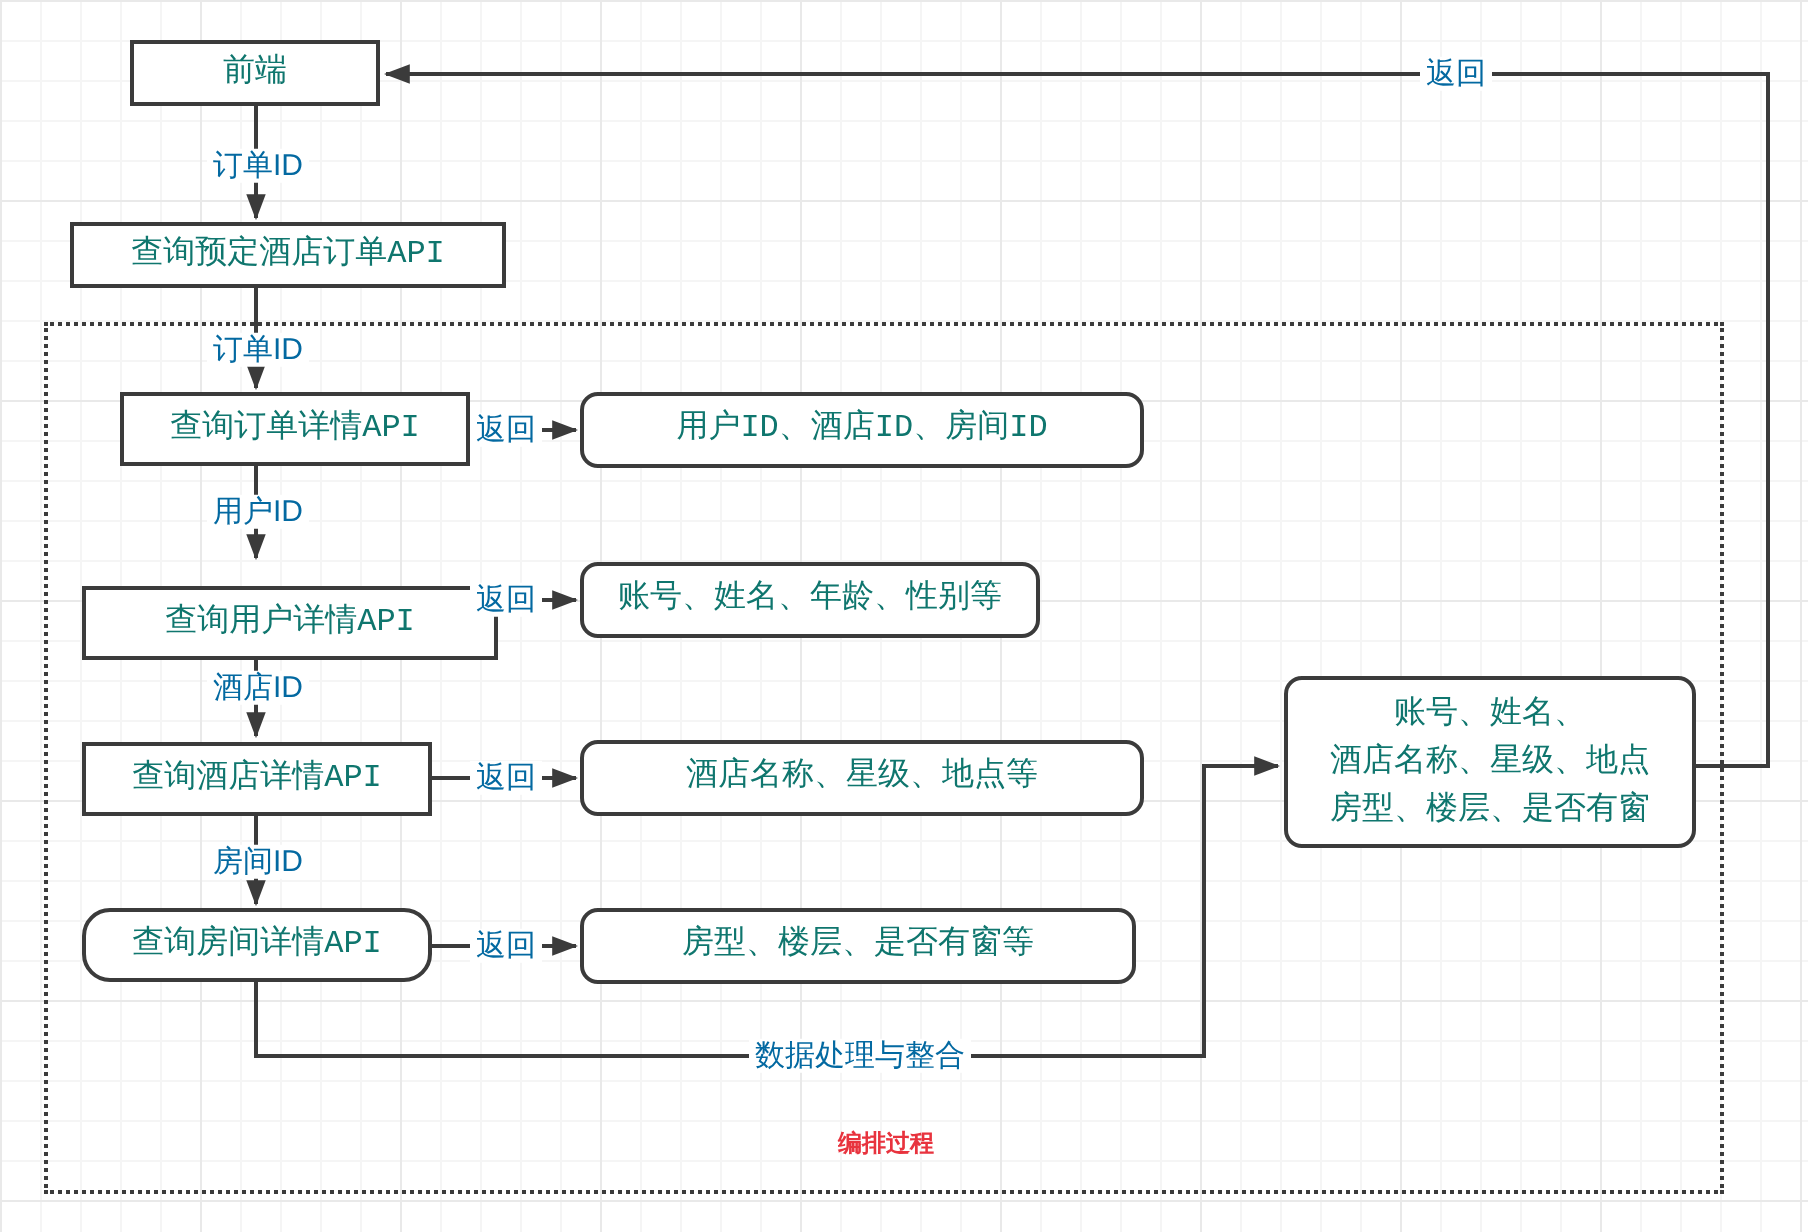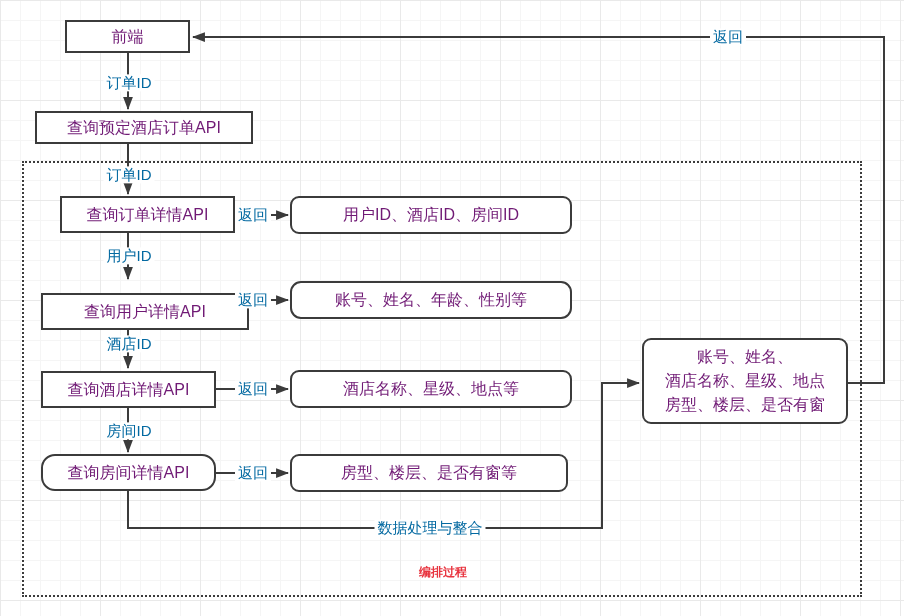--- a/index.html
+++ b/index.html
@@ -17,27 +17,28 @@
       linear-gradient(90deg, #e9e9e9 1px, transparent 1px),
       linear-gradient(#f5f5f5 1px, transparent 1px),
       linear-gradient(90deg, #f5f5f5 1px, transparent 1px);
     background-size:100px 100px,100px 100px,20px 20px,20px 20px;
   }
   .node{
     position:absolute;
     box-sizing:border-box;
     background:#ffffff;
     border:2px solid #3b3b3b;
-    color:#701a75;
+    color:#0f766e;
     display:flex;
     align-items:center;
     justify-content:center;
     font-size:16px;
     text-align:center;
     line-height:1.2;
+    font-family:Liberation Mono, monospace;
   }
   .rounded{border-radius:9px;}
   .summary{flex-direction:column;line-height:24px;}
   .dashed-container{
     position:absolute;
     box-sizing:border-box;
     border:2px dotted #3b3b3b;
     background:transparent;
   }
   .edge-label{
@@ -108,21 +109,21 @@
   <div class="node" style="left:41px;top:196px;width:175px;height:37px;margin-left:19px;">查询订单详情API</div>
 
   <div class="node" style="left:41px;top:281px;width:208px;height:37px;margin-top:12px;">查询用户详情API</div>
 
   <div class="node" style="left:41px;top:371px;width:175px;height:37px;">查询酒店详情API</div>
 
   <div class="node" style="left:41px;top:454px;width:175px;height:37px;border-radius:14px;">查询房间详情API</div>
 
   <div class="node rounded" style="left:290px;top:196px;width:282px;height:38px;">用户ID、酒店ID、房间ID</div>
 
-  <div class="node rounded" style="left:290px;top:281px;width:282px;height:38px;border-radius:11px;">账号、姓名、年龄、性别等</div>
+  <div class="node rounded" style="left:290px;top:281px;width:230px;height:38px;">账号、姓名、年龄、性别等</div>
 
   <div class="node rounded" style="left:290px;top:370px;width:282px;height:38px;">酒店名称、星级、地点等</div>
 
   <div class="node rounded" style="left:290px;top:454px;width:278px;height:38px;">房型、楼层、是否有窗等</div>
 
   <div class="node rounded summary" style="left:642px;top:338px;width:206px;height:86px;">
     <div>账号、姓名、</div>
     <div>酒店名称、星级、地点</div>
     <div>房型、楼层、是否有窗</div>
   </div>

